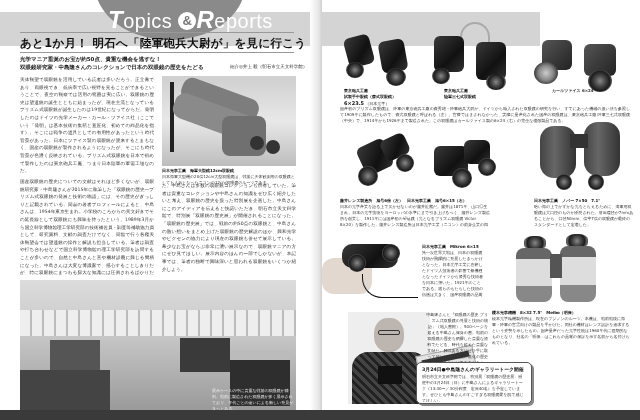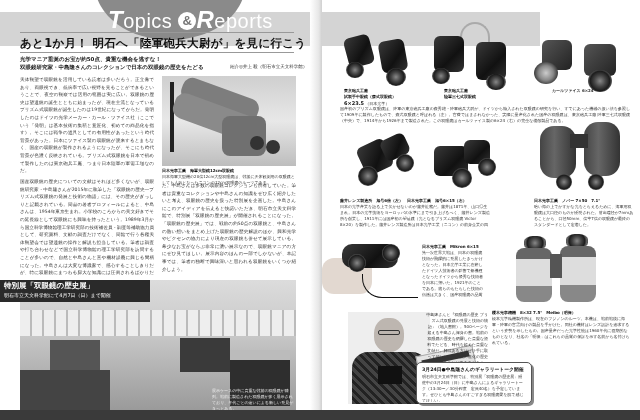--- a/index.html
+++ b/index.html
@@ -70,24 +70,20 @@
       <div>日本海軍大型機の20倍12cm大型双眼鏡は、戦後に天体観測用の双眼鏡としても人気となったニコンの12cm双眼鏡のルーツである。</div>
     </div>
     <div class="body-txt" style="left:162px;top:182px;width:134px;height:94px">た。中島さんは多数の双眼鏡コレクションも所有していた。筆者は貴重なコレクションや中島さんの知識をぜひ広く紹介したいと考え、双眼鏡の歴史を扱った特別展を企画した。中島さんにこのアイディアを伝えると快諾いただき、明石市立天文科学館で、特別展「双眼鏡の歴史展」が開催されることになった。「双眼鏡の歴史展」では、戦前の約50点の双眼鏡と、中島さんの熱い想いをまとめ上げた双眼鏡の歴史解説のほか、興和光学やビクセンの協力により現在の双眼鏡も併せて展示している。希少なお宝がならぶ非常に濃い展示なので、双眼鏡マニアの方にぜひ見てほしい。展示内容のほんの一部でしかないが、本記事では、筆者の独断で興味深いと思われる双眼鏡をいくつか紹介しよう。</div>
 
     <div class="photo" style="left:20px;top:280px;width:276px;height:130px;background:linear-gradient(180deg,#dcdcdc 0%,#c9c9c9 40%,#9a9a9a 100%)">
       <div style="position:absolute;left:0;top:30px;width:276px;height:26px;background:repeating-linear-gradient(90deg,#eee 0 10px,#bbb 10px 12px)"></div>
       <div style="position:absolute;left:30px;top:60px;width:50px;height:50px;background:#555"></div>
       <div style="position:absolute;left:160px;top:58px;width:50px;height:34px;background:#3a3a3a"></div>
       <div style="position:absolute;left:210px;top:70px;width:60px;height:56px;background:#2e2e2e;border-top:10px solid #bbb"></div>
       <div style="position:absolute;left:0;top:90px;width:90px;height:40px;background:#444"></div>
-    </div>
-    <div class="banner">
-      <div class="t1">特別展「双眼鏡の歴史展」</div>
-      <div class="t2">明石市立天文科学館にて4月7日（日）まで開催</div>
     </div>
     <div class="caption" style="left:212px;top:388px;width:84px;color:#eee">展示ケースの中に貴重な戦前の双眼鏡が陳列。戦前に製造された双眼鏡が多く展示されており、年代ごとの違いによる新しい発見がきっとある。</div>
   </div>
 
   <div class="gutter"></div>
 
   <div class="page right">
     <div class="rtopband"></div>
 
     <div class="bino" style="left:18px;top:26px;width:70px;height:60px">

